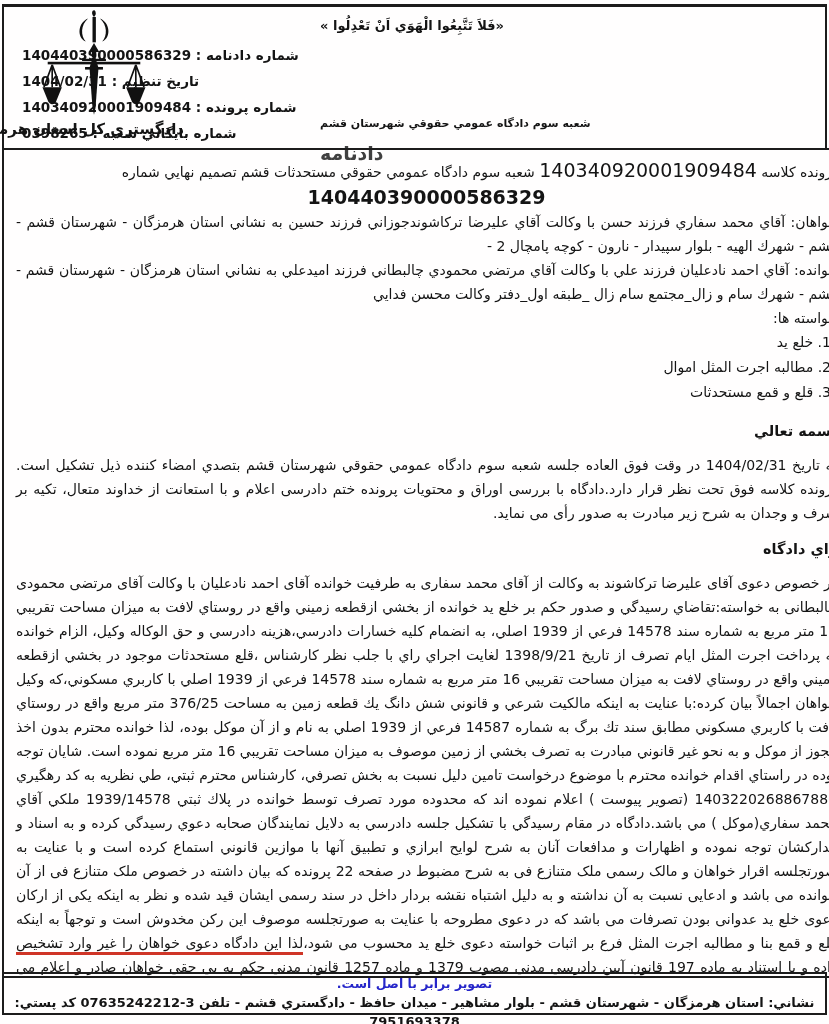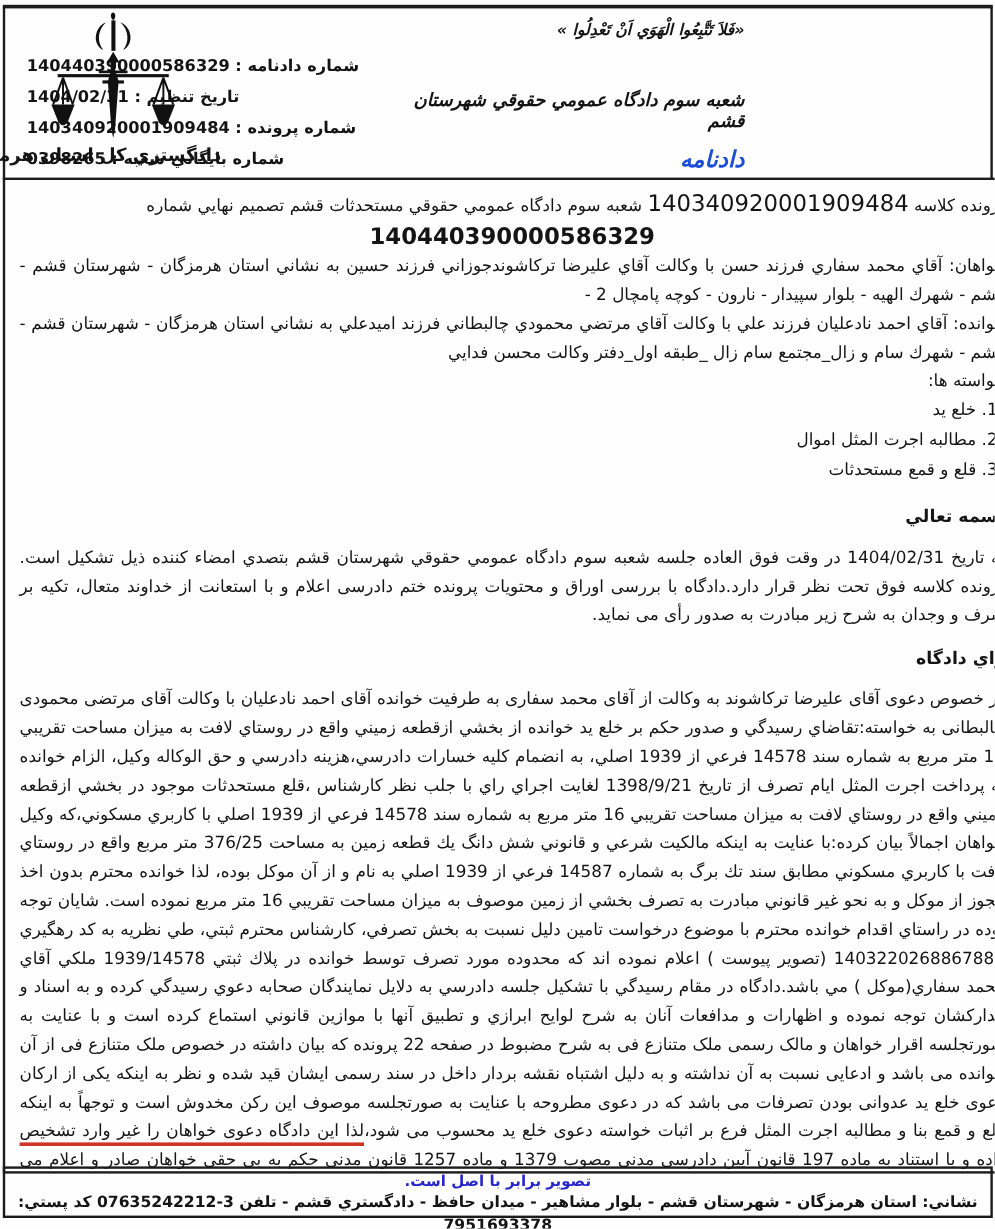--- a/index.html
+++ b/index.html
@@ -5,24 +5,24 @@
   html,body{margin:0;padding:0;background:#ffffff;}
   body{font-family:"DejaVu Sans",sans-serif;color:#141414;}
   .page{position:relative;width:829px;height:1024px;background:#fffefe;overflow:hidden;direction:rtl;}
   
   .top-line{position:absolute;left:2px;right:2px;top:4px;height:3px;background:#1c1c1c;}
   .side-line{position:absolute;top:6px;height:144px;width:2px;background:#1c1c1c;}
   .side-line.right{right:2px;} .side-line.left{left:2px;}
   
   .hdr-numbers{position:absolute;right:508px;left:22px;top:42px;text-align:left;direction:rtl;}
   .hdr-numbers .num-line{font-size:13.5px;font-weight:bold;line-height:26px;white-space:nowrap;text-align:left;direction:rtl;}
-  .hdr-center{position:absolute;left:320px;top:18px;width:300px;text-align:right;font-style:italic;}
+  .hdr-center{position:absolute;left:320px;top:18px;width:300px;text-align:left;}
   .verse{font-size:13px;font-weight:bold;}
-  .branch-title{font-size:15px;font-weight:bold;margin-top:41px;}
-  .doc-title{font-size:19px;font-weight:bold;color:#1d4ed8;margin-top:12px;}
+  .branch-title{font-size:11px;font-weight:bold;margin-top:84px;}
+  .doc-title{font-size:19px;font-weight:bold;color:#404040;margin-top:12px;}
   .hdr-emblem{position:absolute;left:10px;width:180px;top:8px;text-align:center;right:645px;}
   .org-name{font-size:15px;font-weight:bold;margin-top:0px;white-space:nowrap;}
   .emblem-svg{display:block;margin:0 auto;}
   
   .body-box{position:absolute;left:2px;top:148px;width:821px;height:818px;border:2px solid #1c1c1c;padding:8px 12px 0 12px;box-sizing:content-box;overflow:hidden;background:transparent;}
   .para{font-size:14px;line-height:24px;text-align:justify;margin:0;}
   .center-num{font-size:19px;font-weight:bold;text-align:center;line-height:26px;direction:ltr;}
   .run-num{font-size:19px;font-weight:normal;}
   .claims-head{font-size:14px;line-height:24px;margin:0;}
   .claim-line{font-size:14px;line-height:25px;padding-right:6px;}

